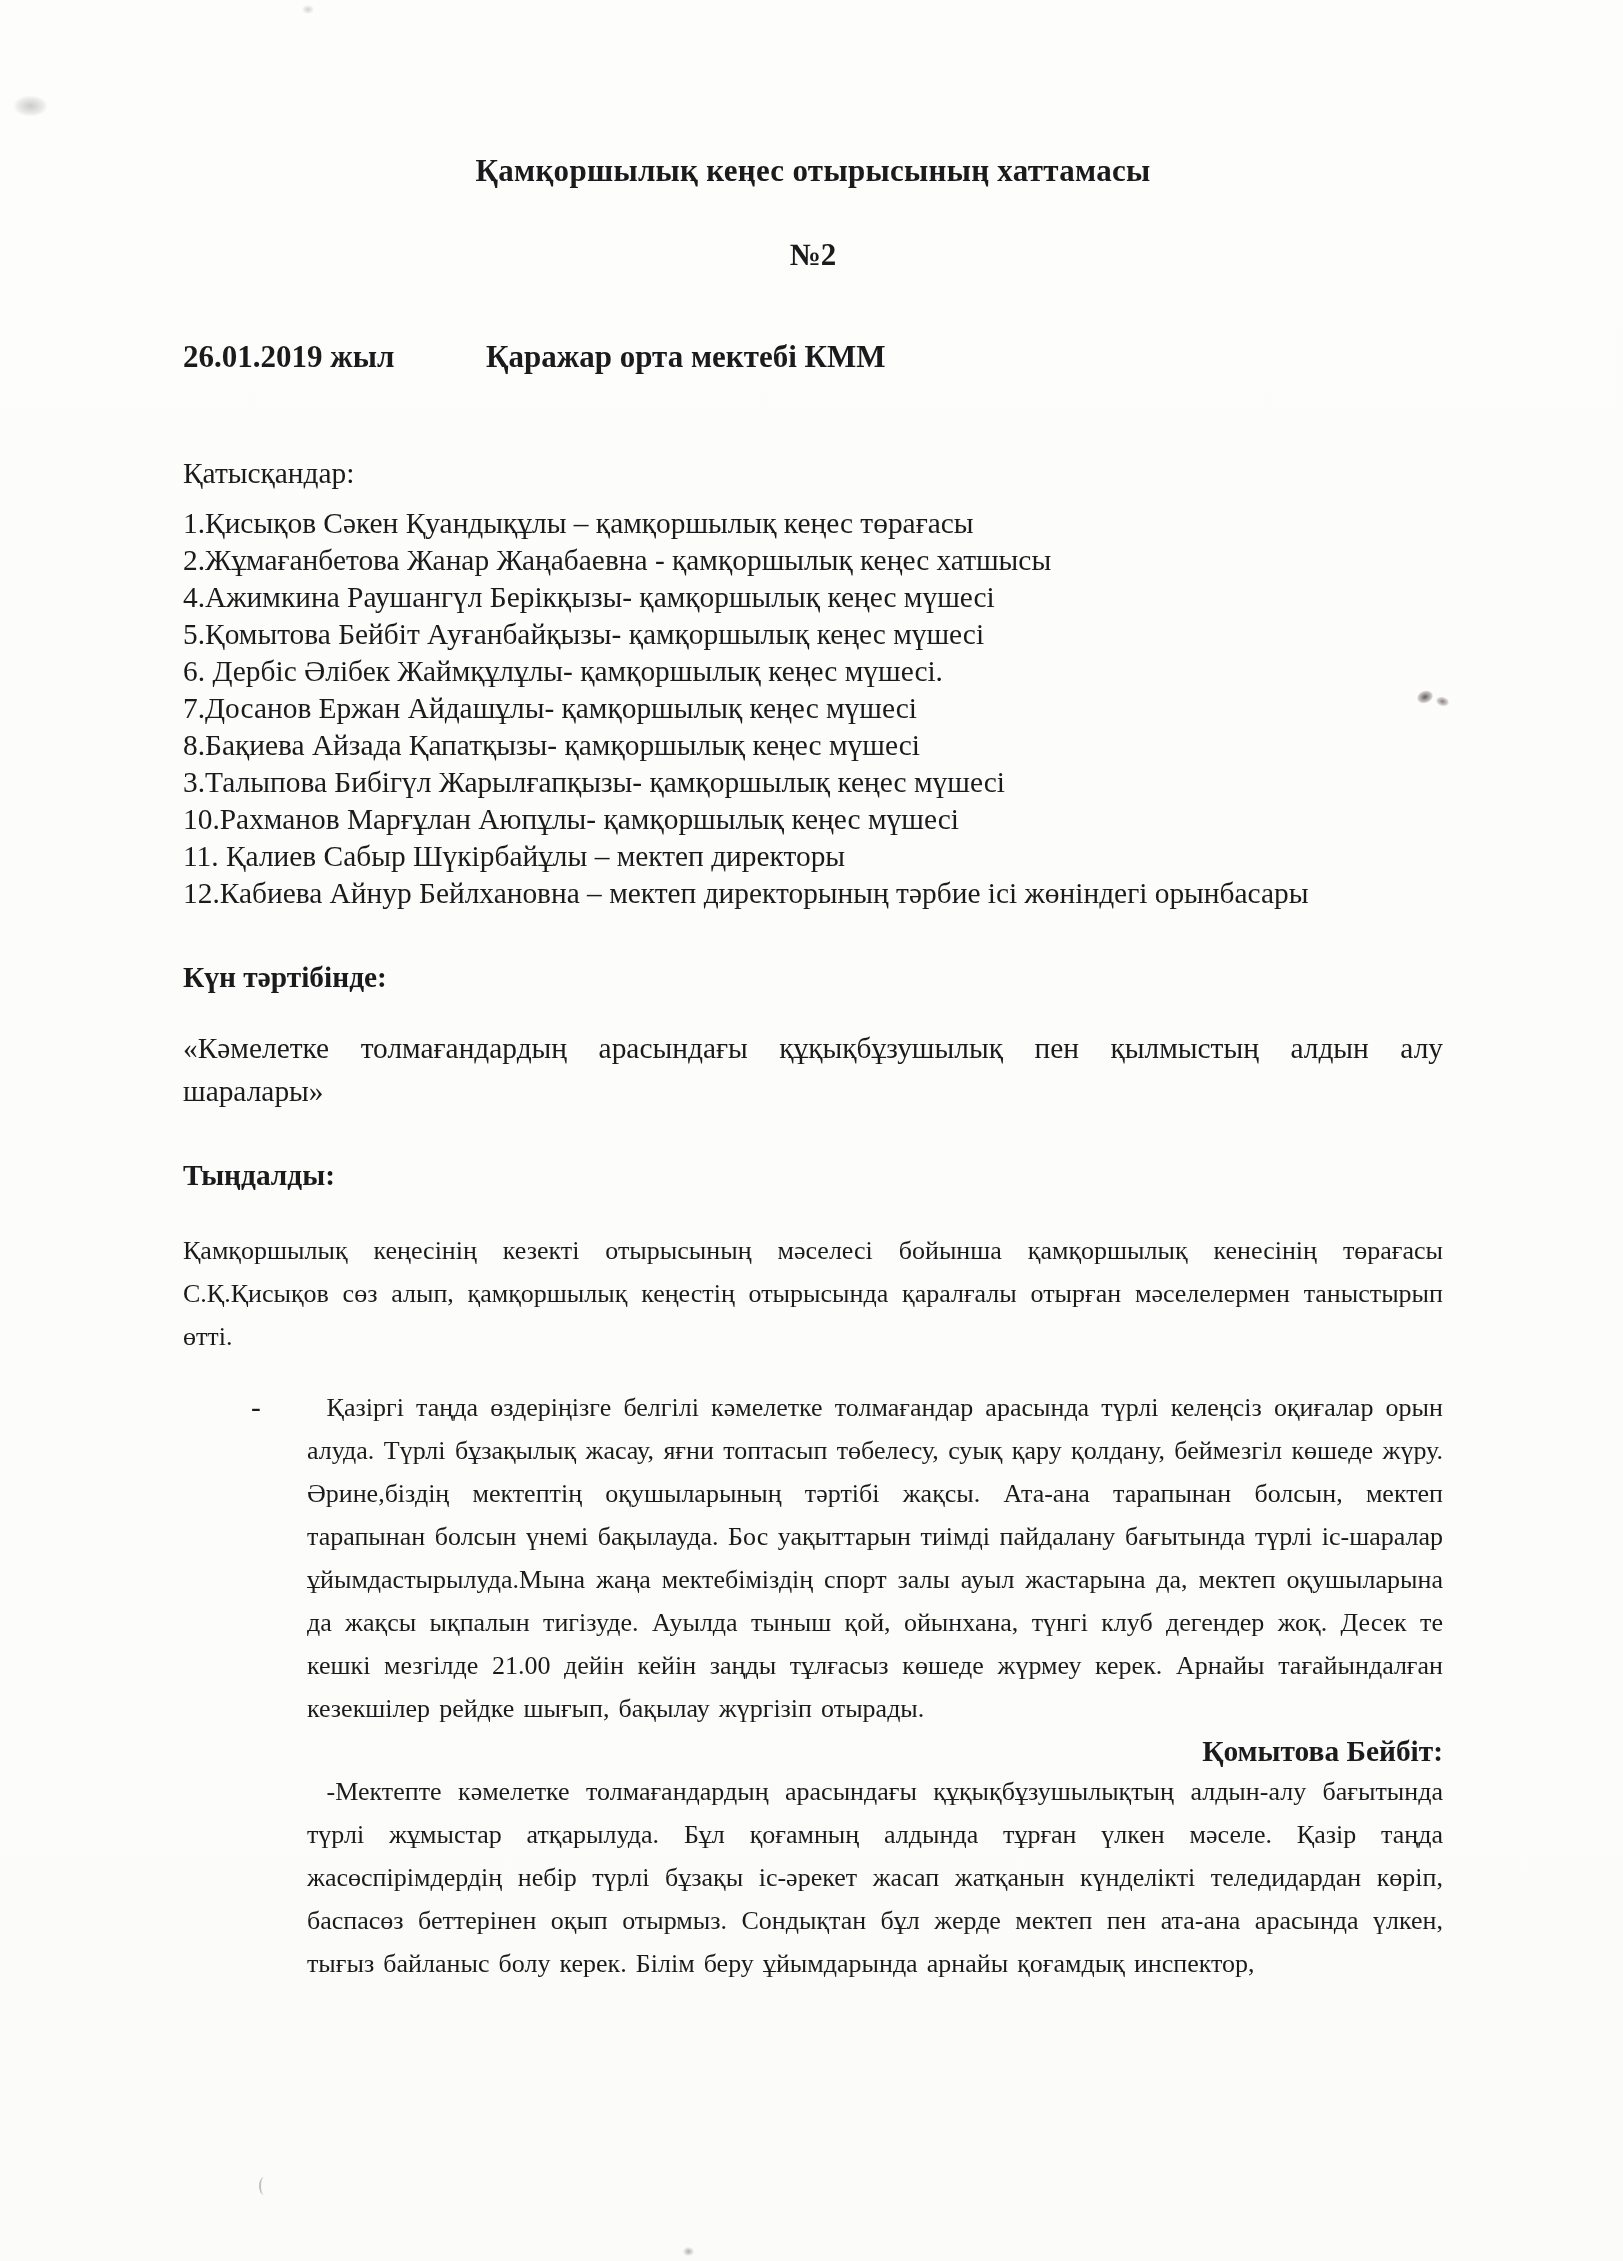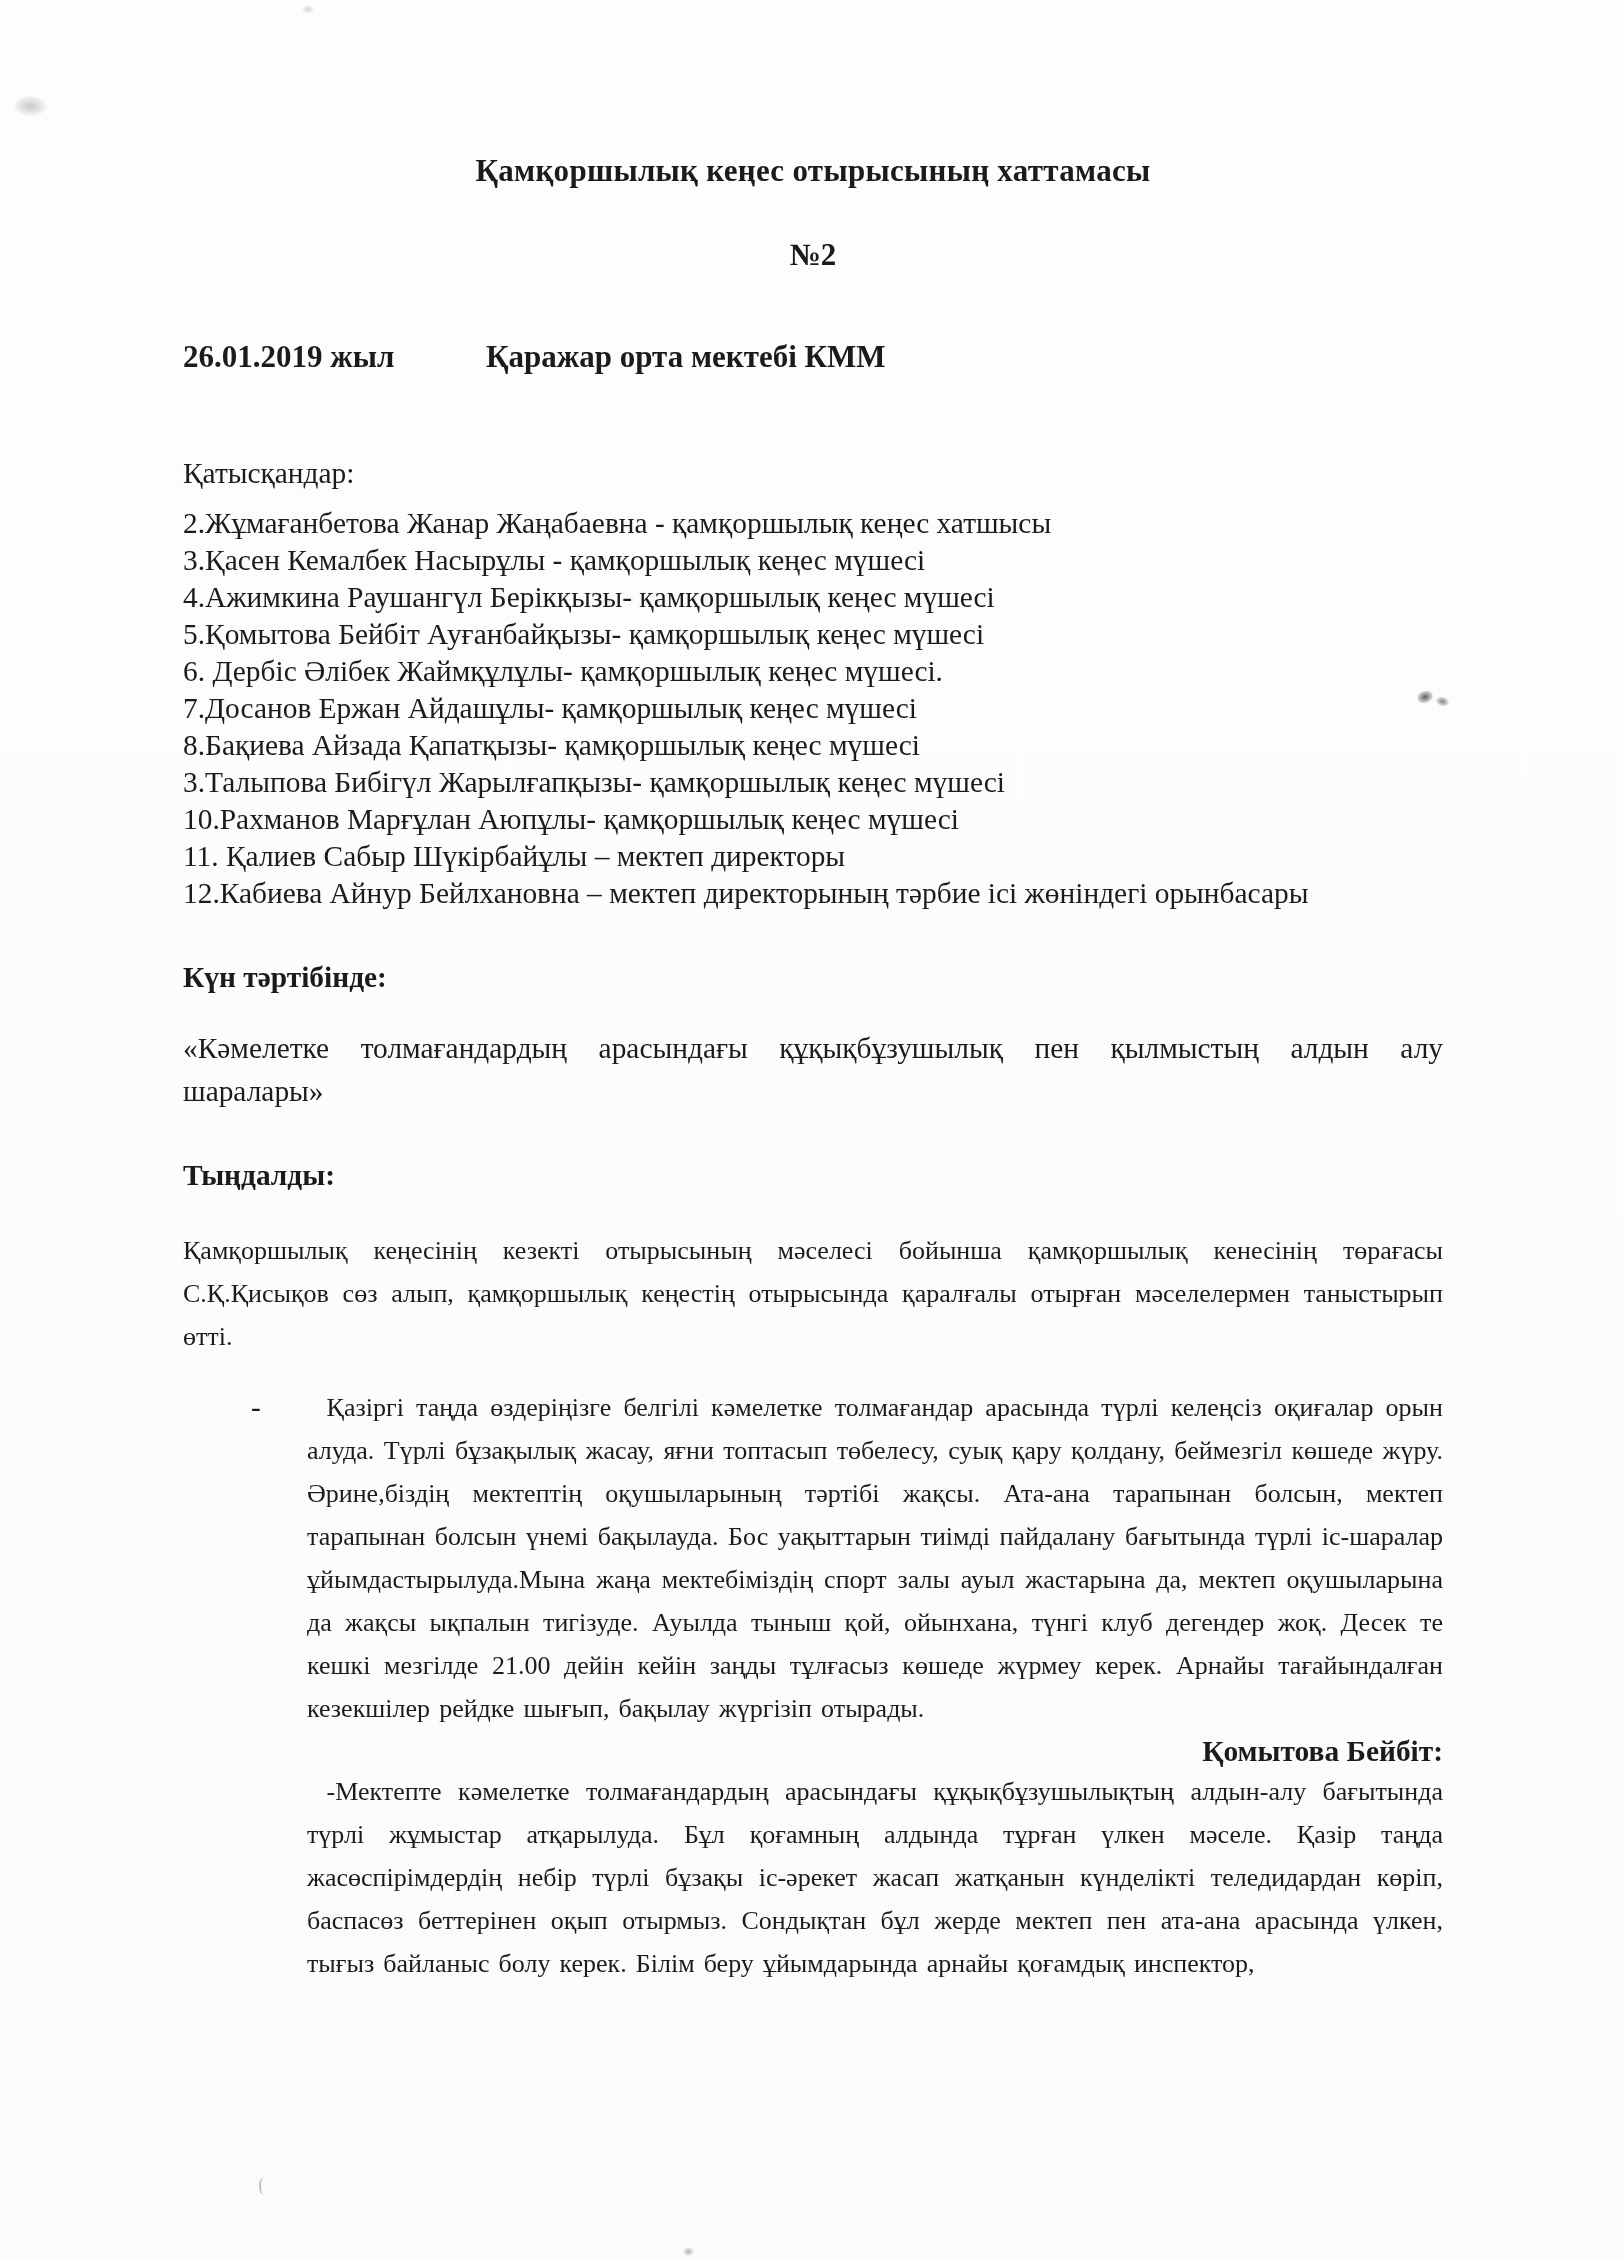--- a/index.html
+++ b/index.html
@@ -146,22 +146,22 @@
     <div class="doc-number">№2</div>
 
     <div class="date-row">
       <span class="date">26.01.2019 жыл</span>
       <span class="school">Қаражар орта мектебі КММ</span>
     </div>
 
     <div class="participants-heading">Қатысқандар:</div>
 
     <div class="participant-list">
+      <div class="participant-item">1.Қисықов Сәкен Қуандықұлы –  қамқоршылық кеңес төрағасы</div>
       <div class="participant-item">2.Жұмағанбетова Жанар Жаңабаевна - қамқоршылық кеңес хатшысы</div>
-      <div class="participant-item">3.Қасен Кемалбек Насырұлы - қамқоршылық кеңес  мүшесі</div>
       <div class="participant-item">4.Ажимкина Раушангүл Берікқызы- қамқоршылық кеңес  мүшесі</div>
       <div class="participant-item">5.Қомытова Бейбіт Ауғанбайқызы- қамқоршылық кеңес  мүшесі</div>
       <div class="participant-item">6. Дербіс Әлібек Жаймқұлұлы- қамқоршылық кеңес  мүшесі.</div>
       <div class="participant-item">7.Досанов Ержан Айдашұлы- қамқоршылық кеңес  мүшесі</div>
       <div class="participant-item">8.Бақиева Айзада Қапатқызы- қамқоршылық кеңес  мүшесі</div>
       <div class="participant-item">3.Талыпова Бибігүл Жарылғапқызы- қамқоршылық кеңес  мүшесі</div>
       <div class="participant-item">10.Рахманов Марғұлан Аюпұлы- қамқоршылық кеңес  мүшесі</div>
       <div class="participant-item">11. Қалиев Сабыр Шүкірбайұлы – мектеп директоры</div>
       <div class="participant-item">12.Кабиева Айнур Бейлхановна – мектеп директорының тәрбие ісі жөніндегі орынбасары</div>
     </div>

